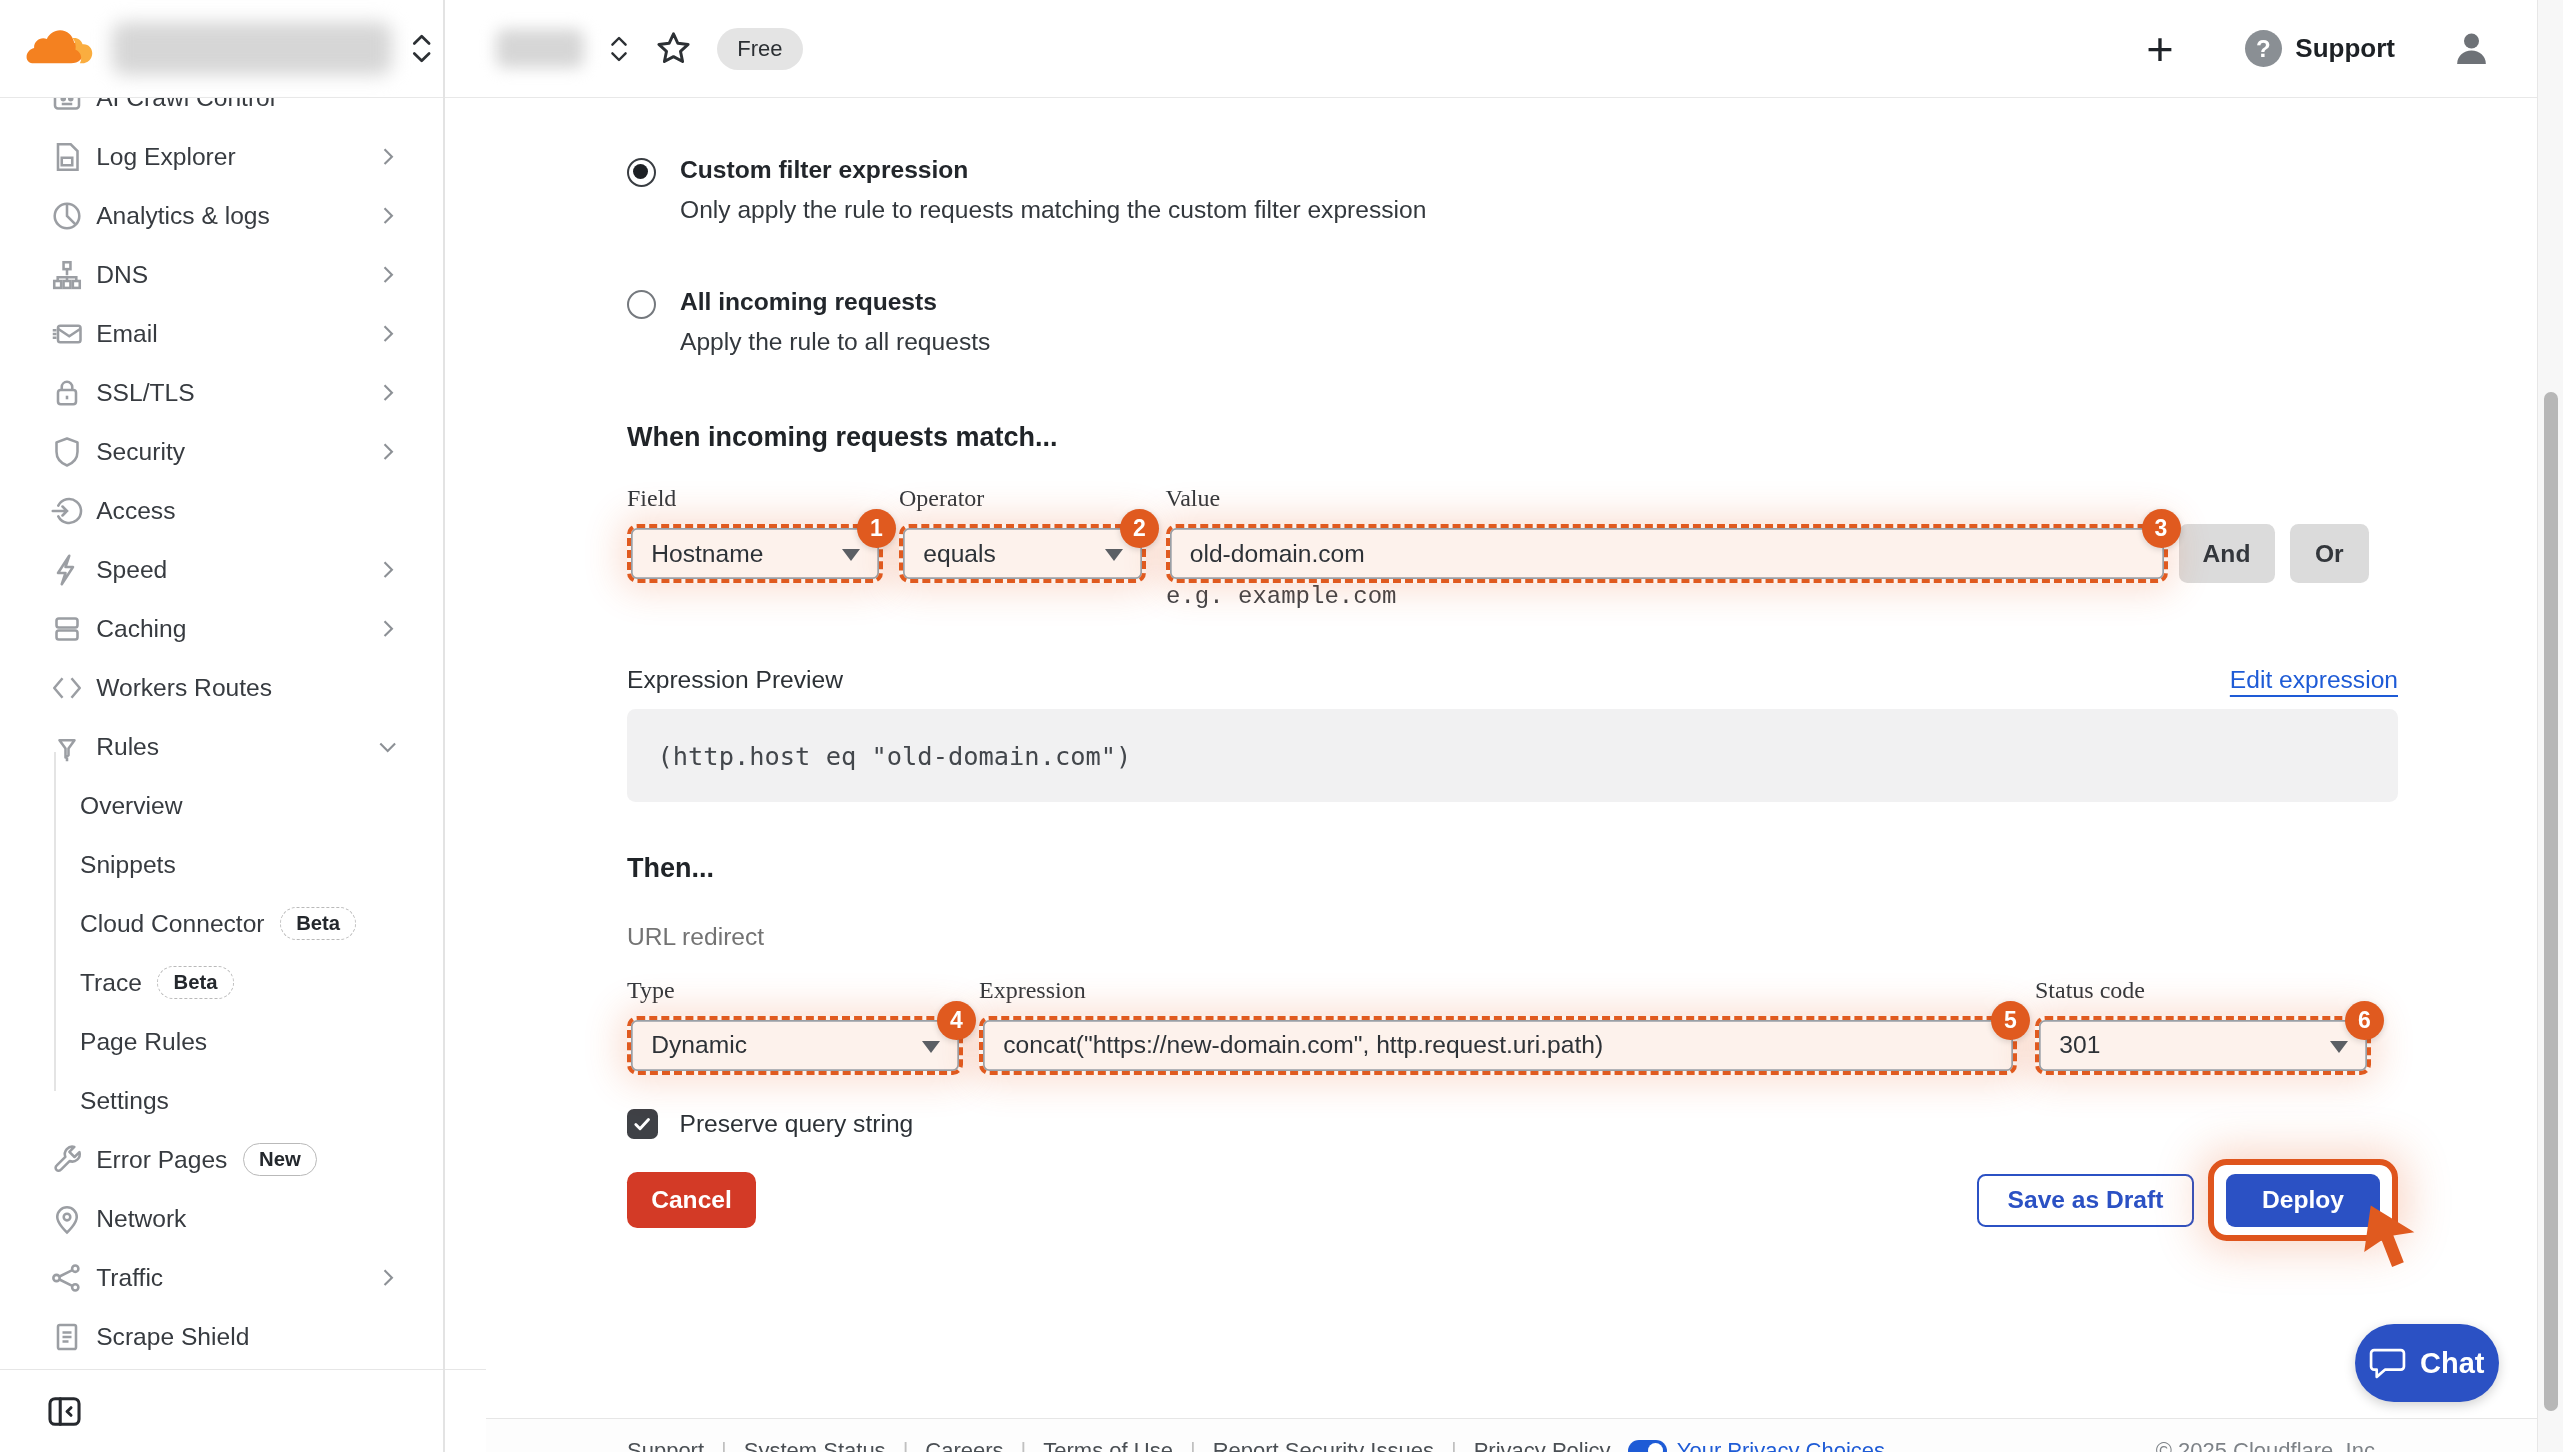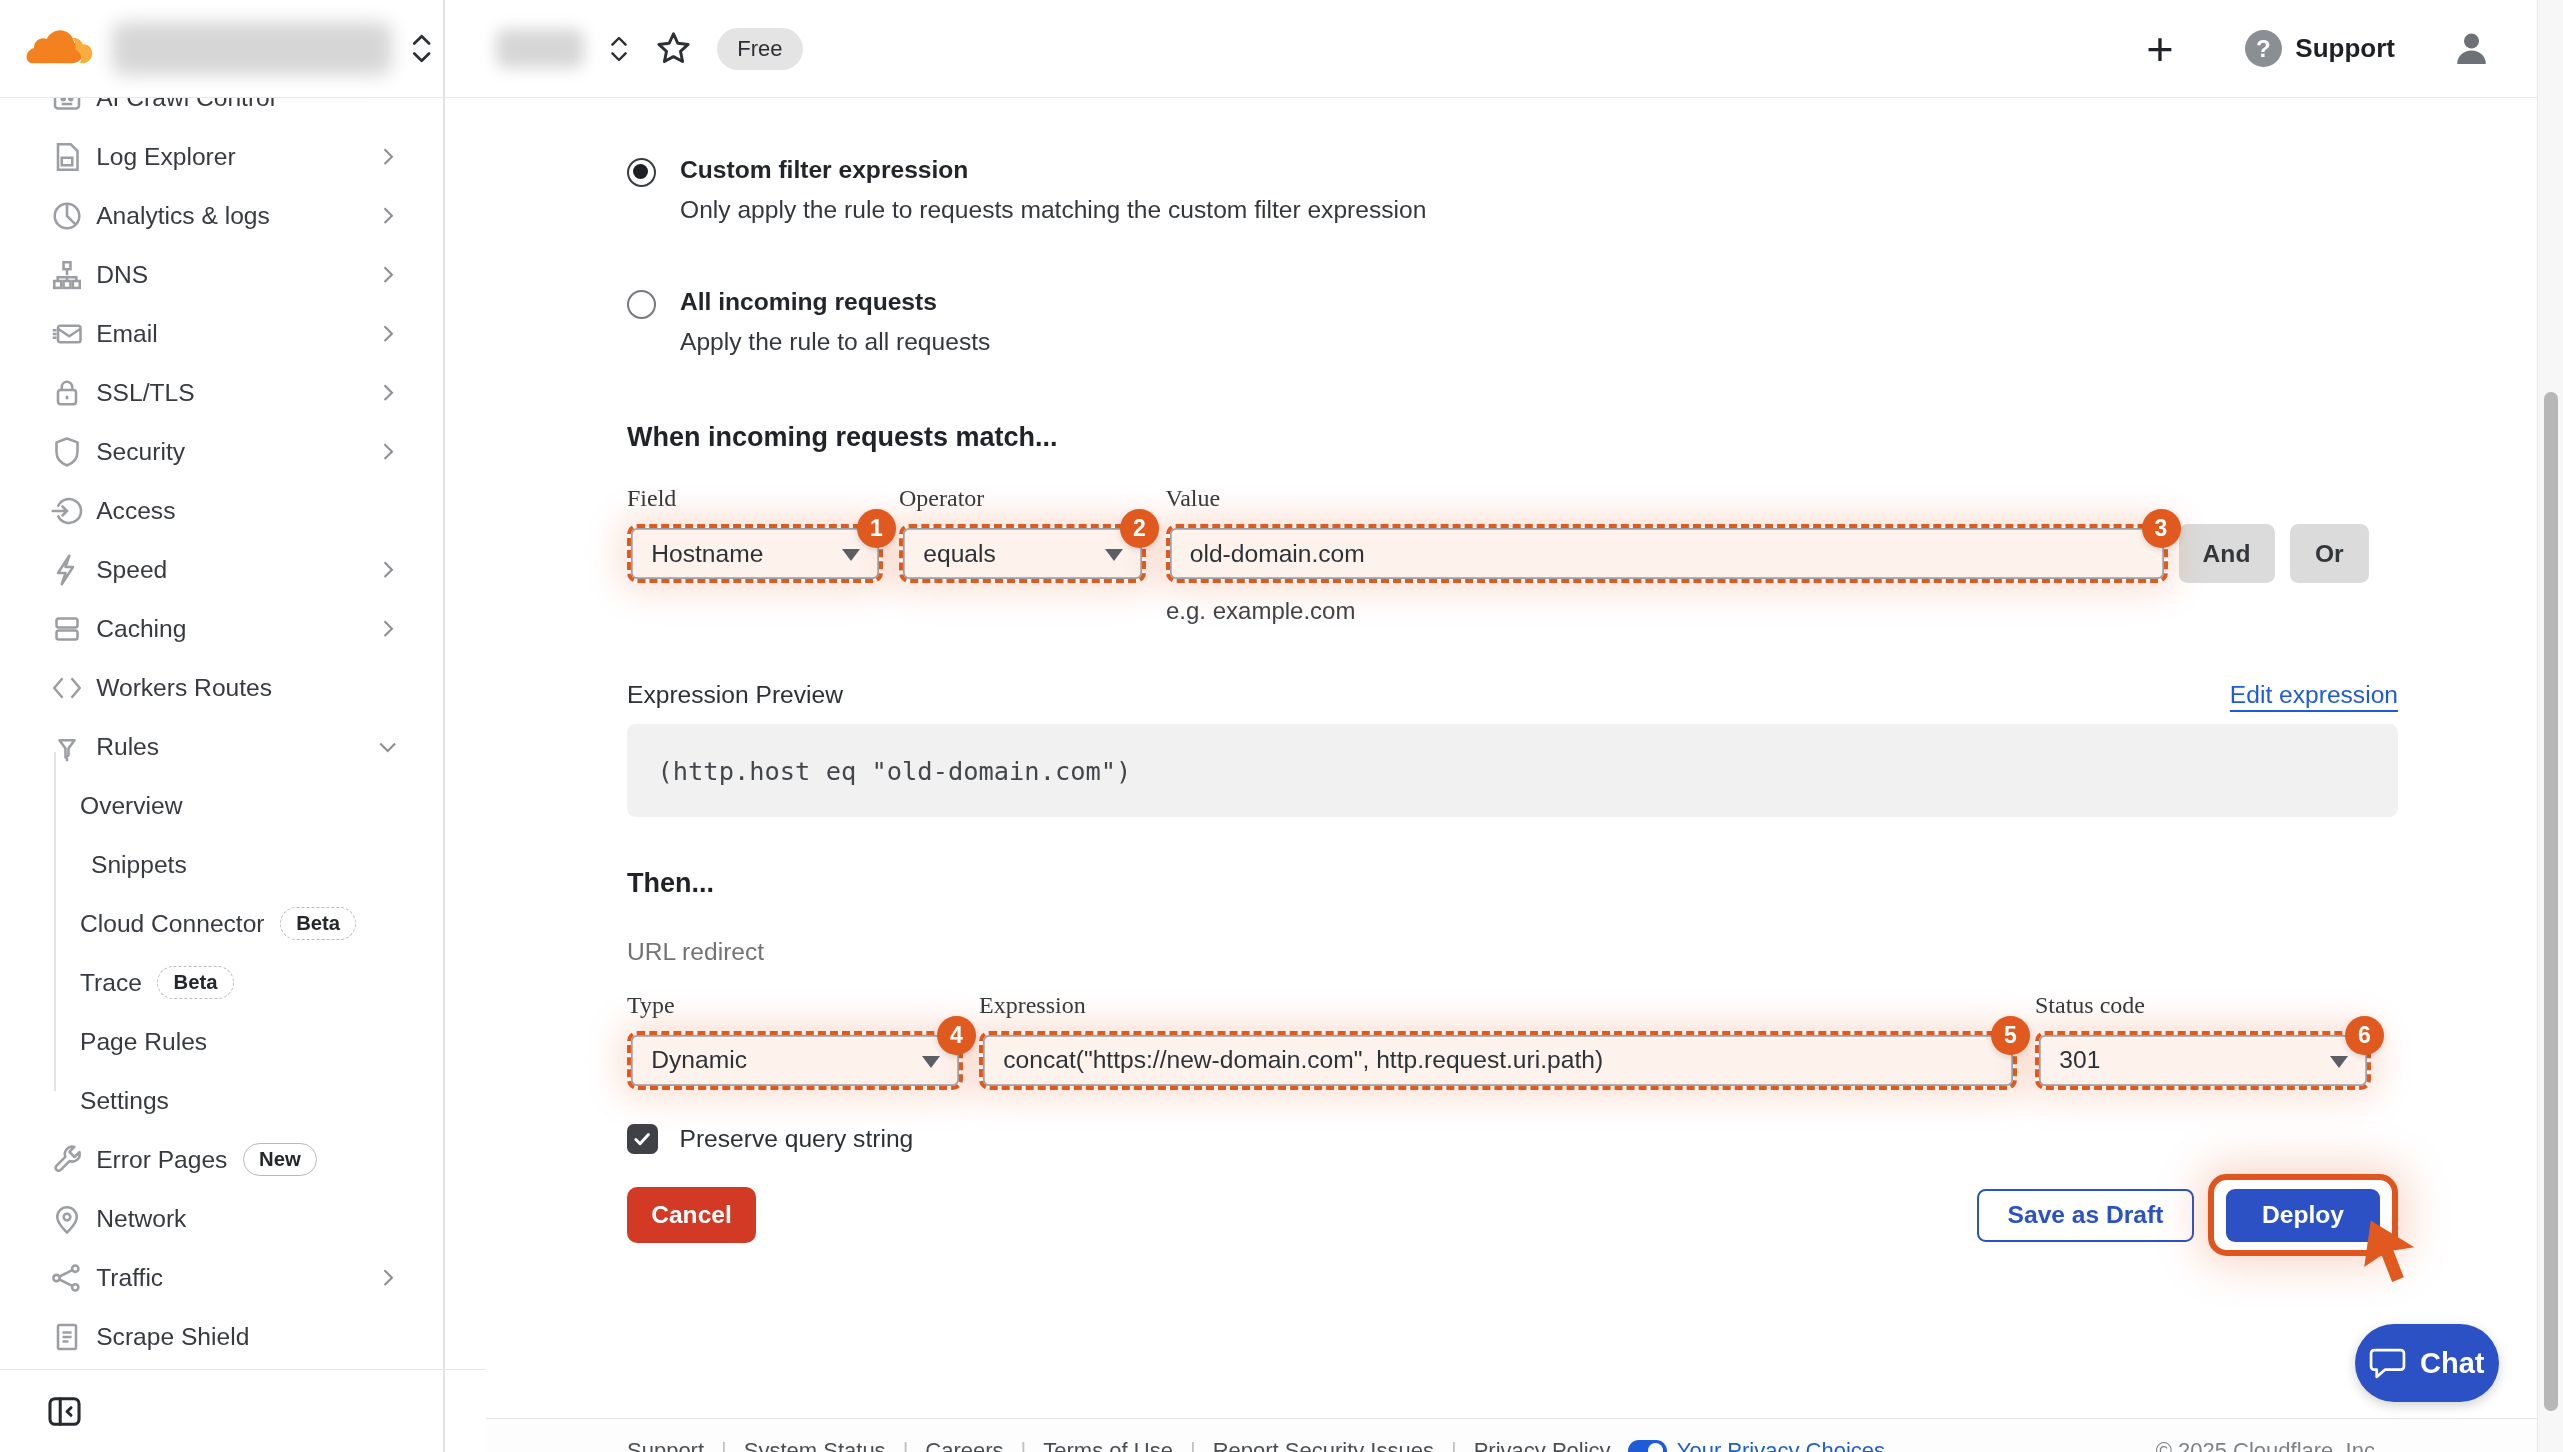--- a/index.html
+++ b/index.html
@@ -68,21 +68,21 @@
   .fieldbox .val{font-size:24.6px;color:#2d3237;white-space:nowrap;overflow:hidden;}
   .caret{position:absolute;right:18.6px;top:50%;margin-top:-4.2px;width:0;height:0;
     border-left:9.3px solid transparent;border-right:9.3px solid transparent;border-top:12px solid #5b5f64;}
   .step-badge{position:absolute;top:-18.6px;right:-17px;width:39px;height:39px;border-radius:50%;
     background:#e05a1f;color:#fff;font-size:23px;font-weight:700;display:flex;align-items:center;
     justify-content:center;z-index:3;box-shadow:0 1.7px 6.8px rgba(0,0,0,.15);}
   .btn-gray{height:59px;border-radius:8.5px;background:#dbdbdb;color:#33373c;font-size:24.6px;font-weight:600;
     display:flex;align-items:center;justify-content:center;border:none;cursor:pointer;}
   .btn-and{width:96px;margin-right:15.3px;}
   .btn-or{width:79px;}
-  .hint{font-size:24px;color:#3f4449;margin-top:14px;margin-left:539px;}
+  .hint{font-size:24px;color:#3f4449;margin-top:0;margin-left:539px;font-family:Liberation Mono, monospace;}
   .ep-row{display:flex;justify-content:space-between;align-items:baseline;margin-top:56px;}
   .ep-label{font-size:24.6px;color:#2c3136;}
   .ep-link{font-size:24.6px;color:#1e5bd6;text-decoration:underline;text-underline-offset:6.8px;
     text-decoration-thickness:1.7px;cursor:pointer;}
   .codebox{margin-top:15.3px;height:93px;background:#f1f1f2;border-radius:8.5px;display:flex;align-items:center;
     padding-left:30.5px;}
   .code{font-family:"DejaVu Sans Mono","Liberation Mono",monospace;font-size:25.4px;color:#43474c;}
   .h2-then{margin-top:51px;}
   .action-label{font-size:24.6px;color:#737373;margin-top:39px;}
   .labels-row2{margin-top:25.4px;}
@@ -346,21 +346,21 @@
             <svg width="25.4" height="25.4" viewBox="0 0 24 24" fill="none" stroke="currentColor" stroke-width="2">
               <path d="M9 5l7 7-7 7"></path>
             </svg>
           </span>
       </div>
 
       <div class="nav-item nav-sub">
         <span class="nlabel" style="margin-left:0">Overview</span>
       </div>
       <div class="nav-item nav-sub">
-        <span class="nlabel" style="margin-left:11px">Snippets</span>
+        <span class="nlabel" style="margin-left:0">Snippets</span>
       </div>
       <div class="nav-item nav-sub">
         <span class="nlabel" style="margin-left:0">Cloud Connector</span>
         <span class="badge-beta">Beta</span>
       </div>
       <div class="nav-item nav-sub">
         <span class="nlabel" style="margin-left:0">Trace</span>
         <span class="badge-beta">Beta</span>
       </div>
       <div class="nav-item nav-sub">

